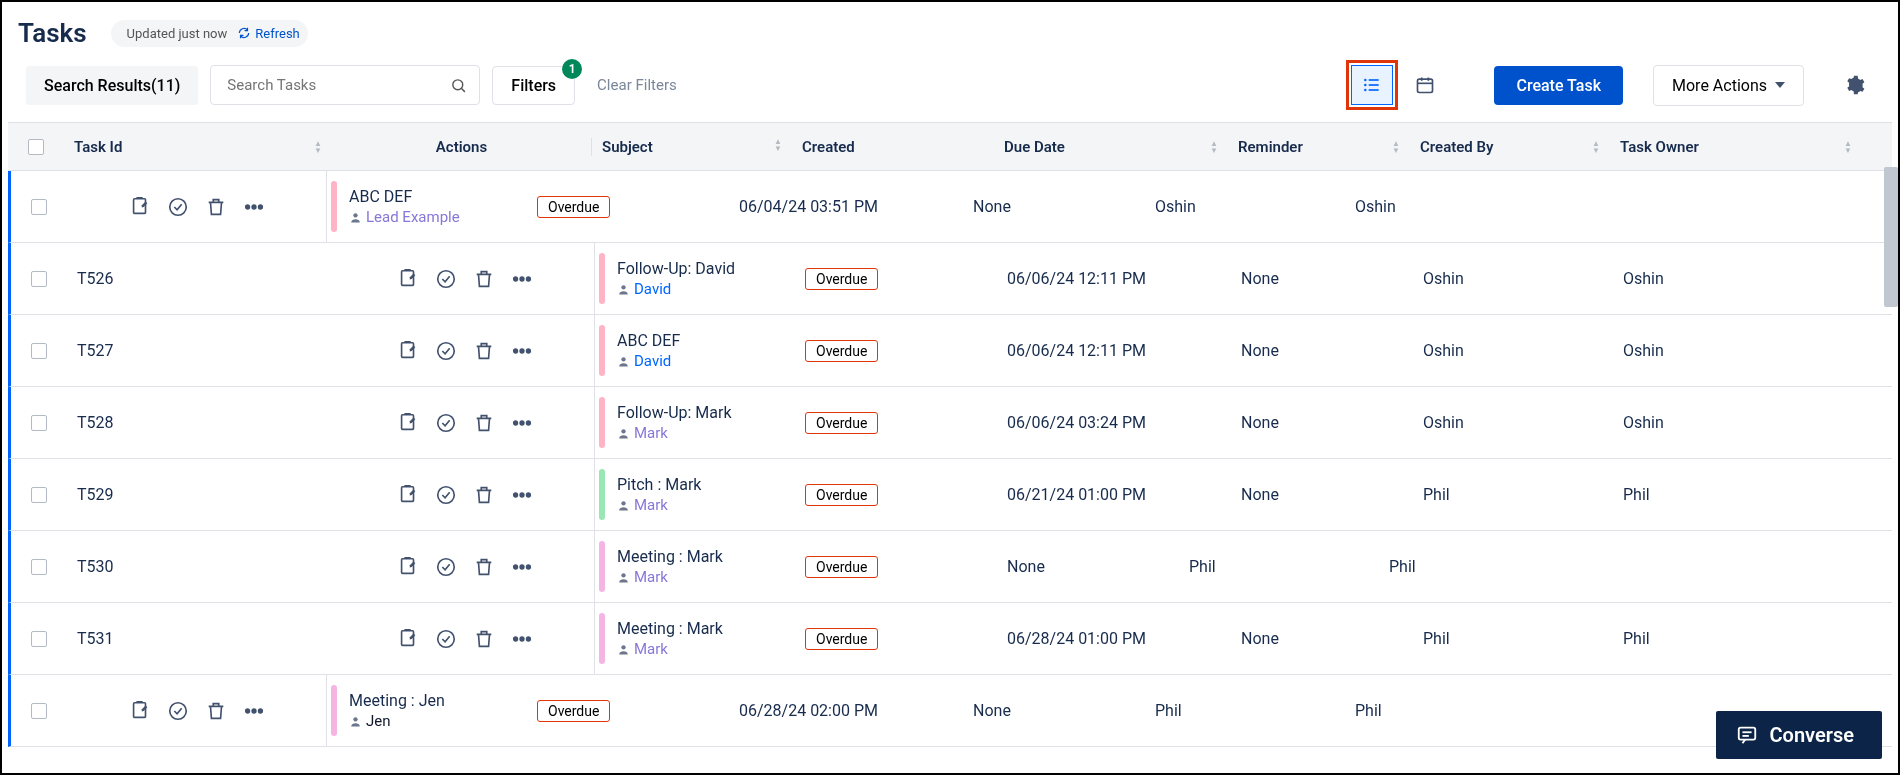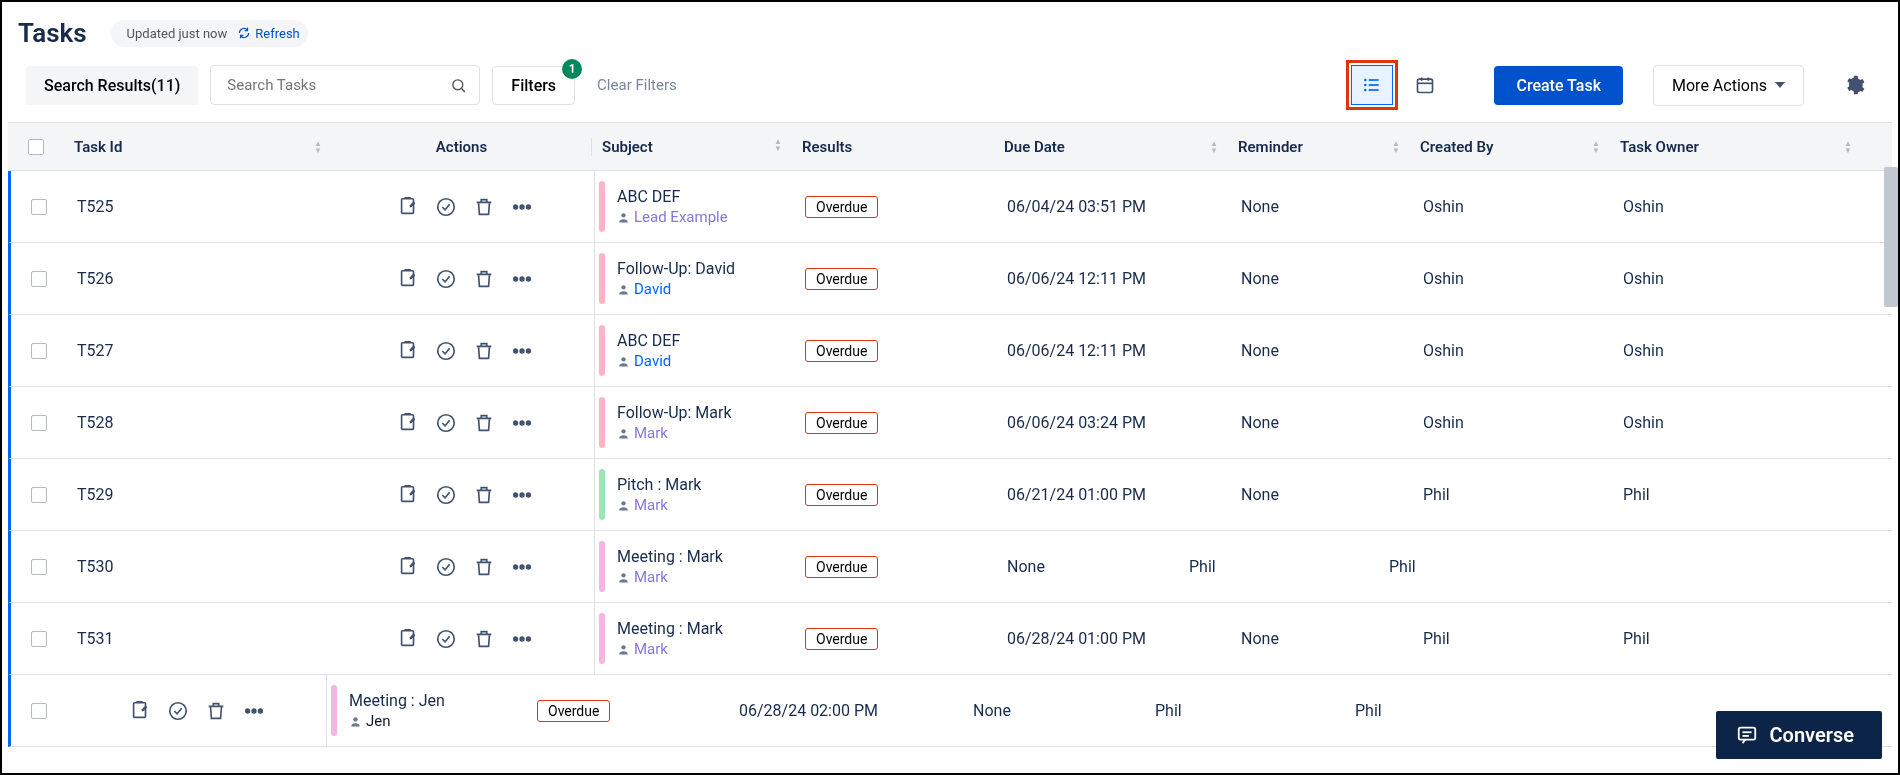--- a/index.html
+++ b/index.html
@@ -321,21 +321,21 @@
         <span>Actions</span>
       </div>
     <div class="th col-sub" style="flex-direction:row;padding-left:10px">
         <span>Subject</span>
         <span class="sort">
           <span>▲</span>
           <span>▼</span>
         </span>
       </div>
     <div class="th col-status">
-        <span>Results</span>
+        <span>Created</span>
       </div>
     <div class="th col-due">
         <span>Due Date</span>
         <span class="sort">
           <span>▲</span>
           <span>▼</span>
         </span>
       </div>
     <div class="th col-rem">
         <span>Reminder</span>
@@ -357,21 +357,20 @@
           <span>▲</span>
           <span>▼</span>
         </span>
       </div>
   </div>
   <div class="tbody" id="tbody">
       <div class="row">
     <div class="cell col-chk">
           <span class="chk"></span>
         </div>
-    <div class="cell col-id">T525</div>
     <div class="cell col-act">
   <span class="action-icon">
             <svg viewBox="0 0 24 24">
               <rect x="5" y="3" width="13" height="16" rx="1"></rect>
               <path d="M9 3V2h5v1"></path>
               <path d="M14 10l4-4 2 2-4 4-2 .5z" fill="#42526E" stroke="none"></path>
             </svg>
           </span>
   <span class="action-icon">
             <svg viewBox="0 0 24 24">

